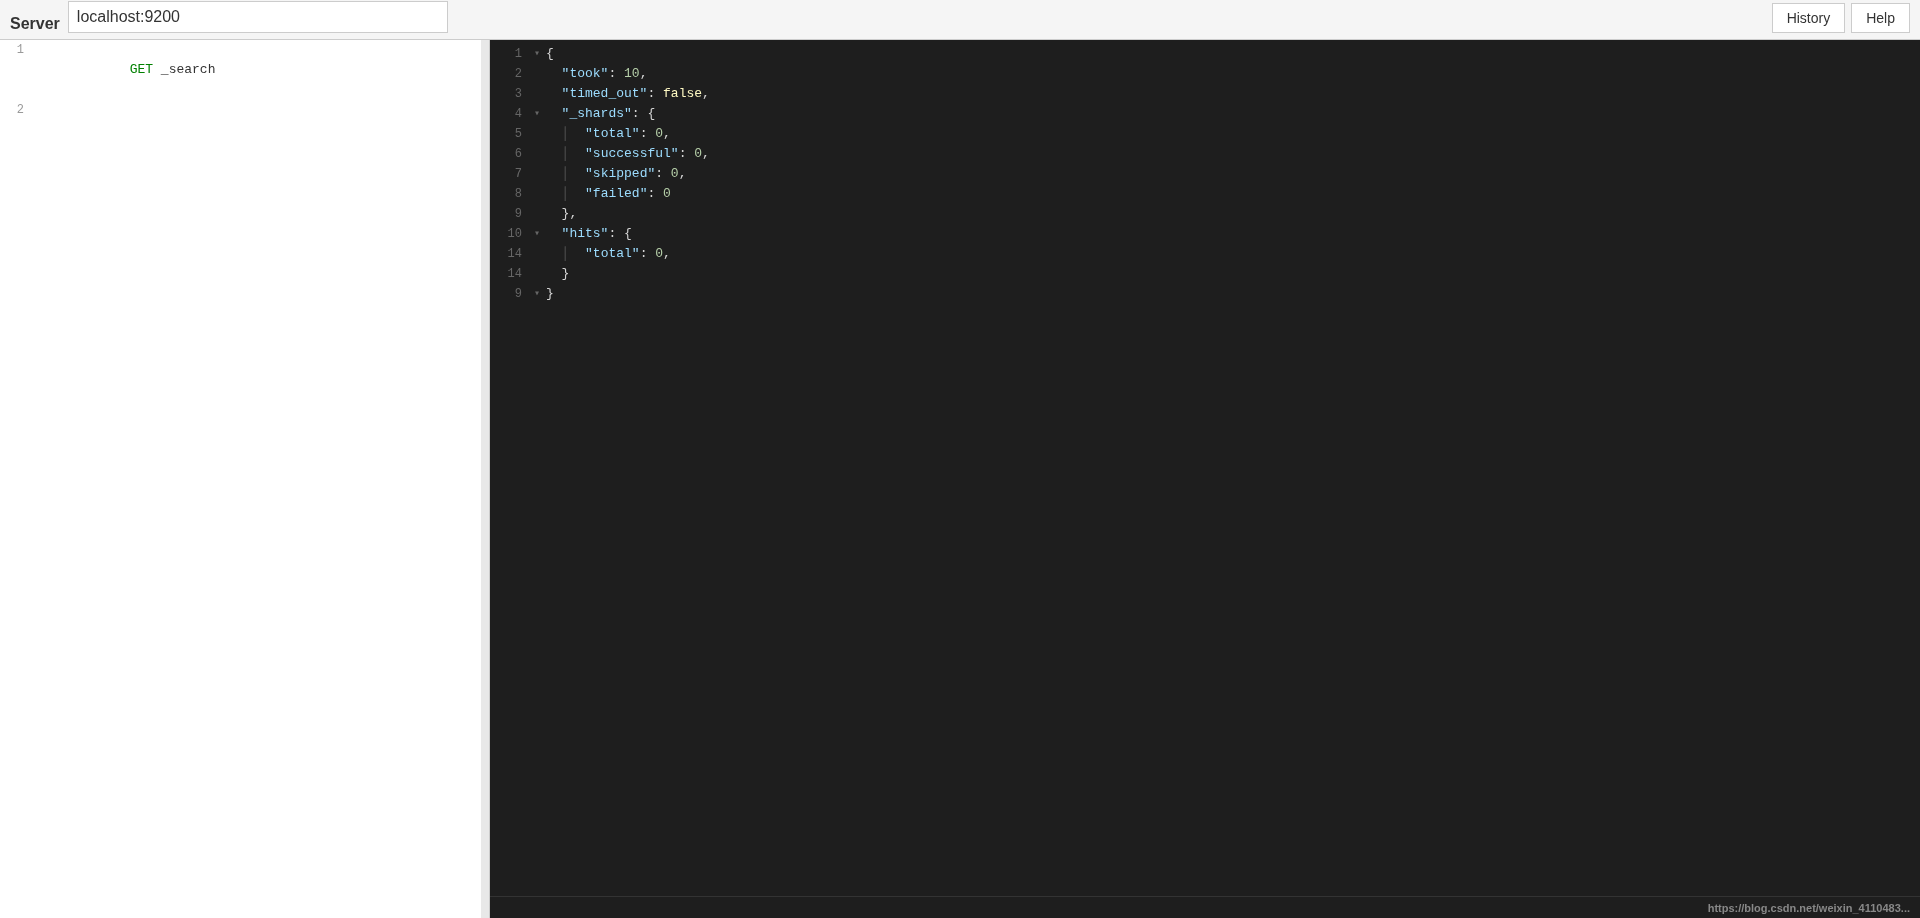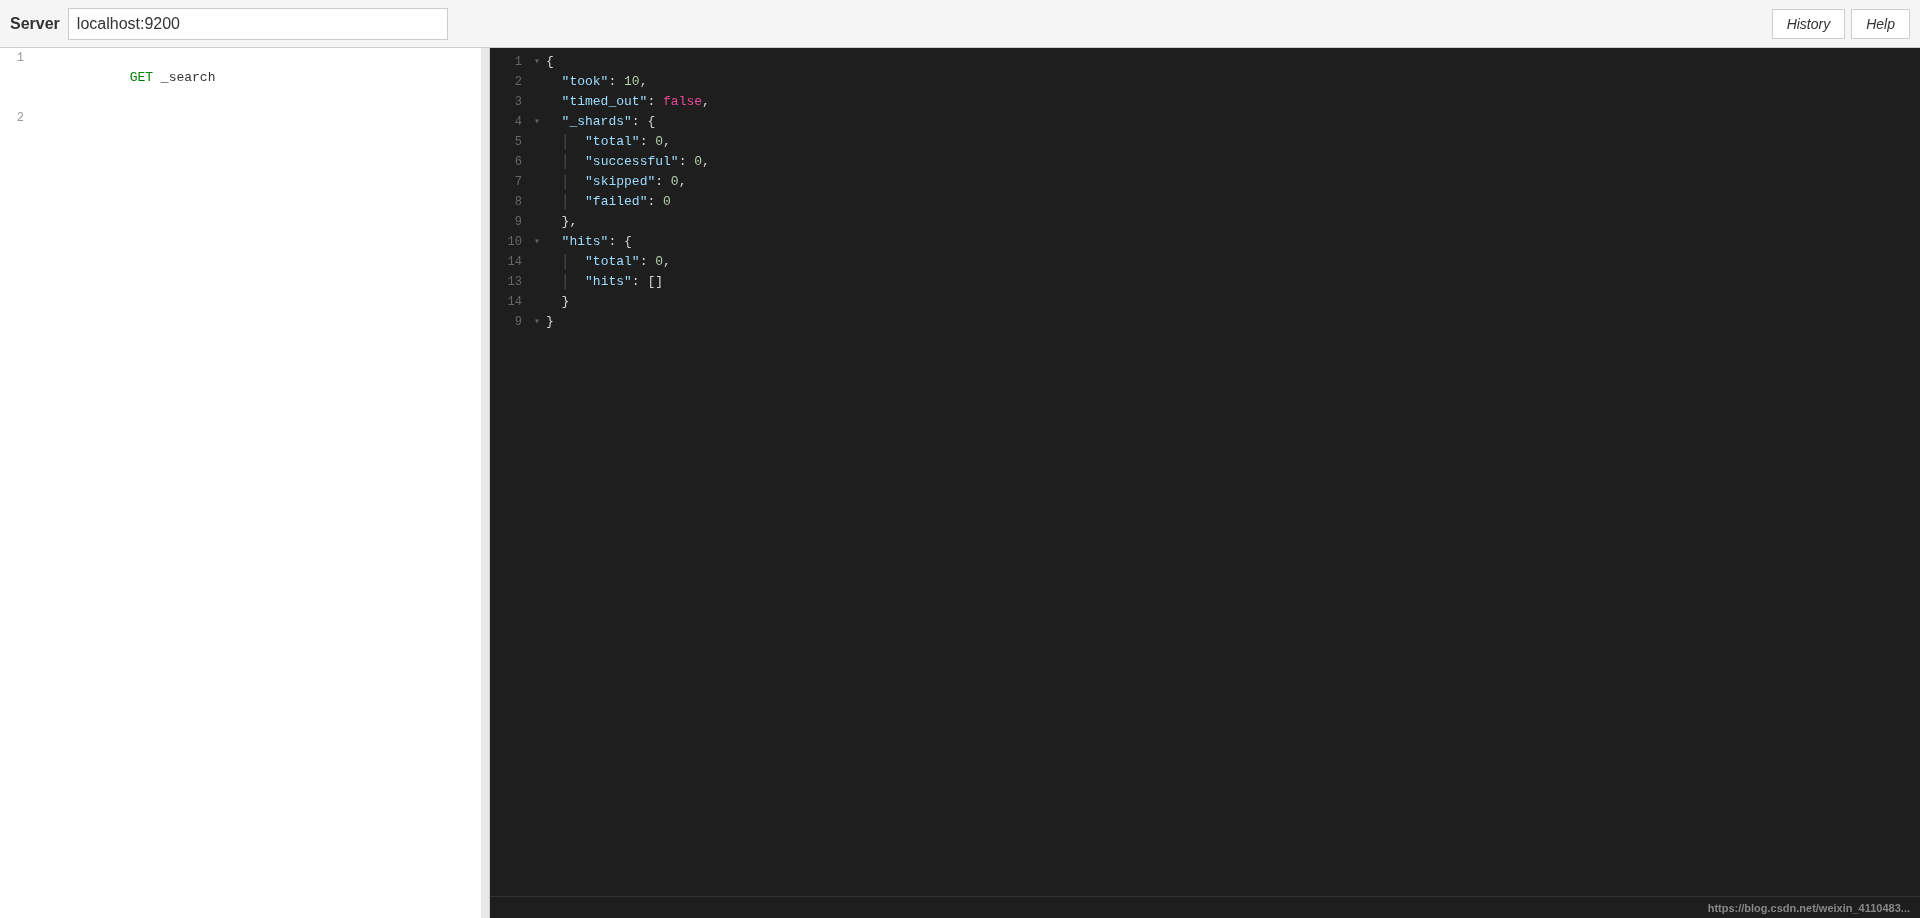--- a/index.html
+++ b/index.html
@@ -14,25 +14,25 @@
       width: 1920px;
       height: 918px;
       overflow: hidden;
       display: flex;
       flex-direction: column;
     }
 
     
     #header {
       display: flex;
-      align-items: center;
+      align-items: flex-end;
       background: #f5f5f5;
       border-bottom: 1px solid #ccc;
       padding: 6px 10px;
-      height: 48px;
+      height: 40px;
       flex-shrink: 0;
     }
 
     #server-label {
       font-family: Arial, sans-serif;
       font-size: 16px;
       font-weight: bold;
       color: #333;
       margin-right: 8px;
     }
@@ -56,21 +56,20 @@
     .header-btn {
       font-family: Arial, sans-serif;
       font-size: 14px;
       padding: 5px 14px;
       background: #fff;
       border: 1px solid #ccc;
       cursor: pointer;
       height: 30px;
       margin-left: 6px;
       color: #333;
-      font-style: italic;
     }
 
     
     #main {
       display: flex;
       flex: 1;
       overflow: hidden;
     }
 
     #editor-area {
@@ -160,21 +159,21 @@
       padding-left: 2px;
       line-height: 20px;
       white-space: pre;
       color: #d4d4d4;
     }
 
     
     .json-brace { color: #d4d4d4; }
     .json-key { color: #9cdcfe; }
     .json-number { color: #b5cea8; }
-    .json-bool { color: #ec4899; }
+    .json-bool { color: #fef9c3; }
     .json-punct { color: #d4d4d4; }
     .json-bracket { color: #d4d4d4; }
 
     #statusbar {
       background: #1e1e1e;
       border-top: 1px solid #333;
       padding: 2px 10px;
       height: 22px;
       display: flex;
       align-items: center;
@@ -319,25 +318,20 @@
         <span class="response-line-content">  <span class="json-key">"hits"</span><span class="json-punct">: </span><span class="json-brace">{</span></span>
       </div>
 
       <div class="response-line">
         <span class="response-line-number">14</span>
         <span class="fold-arrow"> </span>
         <span class="response-line-content">  <span style="color:#555">│</span>  <span class="json-key">"total"</span><span class="json-punct">: </span><span class="json-number">0</span><span class="json-punct">,</span></span>
       </div>
 
 
-      <div class="response-line">
-        <span class="response-line-number">13</span>
-        <span class="fold-arrow"> </span>
-        <span class="response-line-content">  <span style="color:#555">│</span>  <span class="json-key">"hits"</span><span class="json-punct">: </span><span class="json-bracket">[]</span></span>
-      </div>
 
       <div class="response-line">
         <span class="response-line-number">14</span>
         <span class="fold-arrow"> </span>
         <span class="response-line-content json-brace">  }</span>
       </div>
 
       <div class="response-line">
         <span class="response-line-number">9</span>
         <span class="fold-arrow">▾</span>

